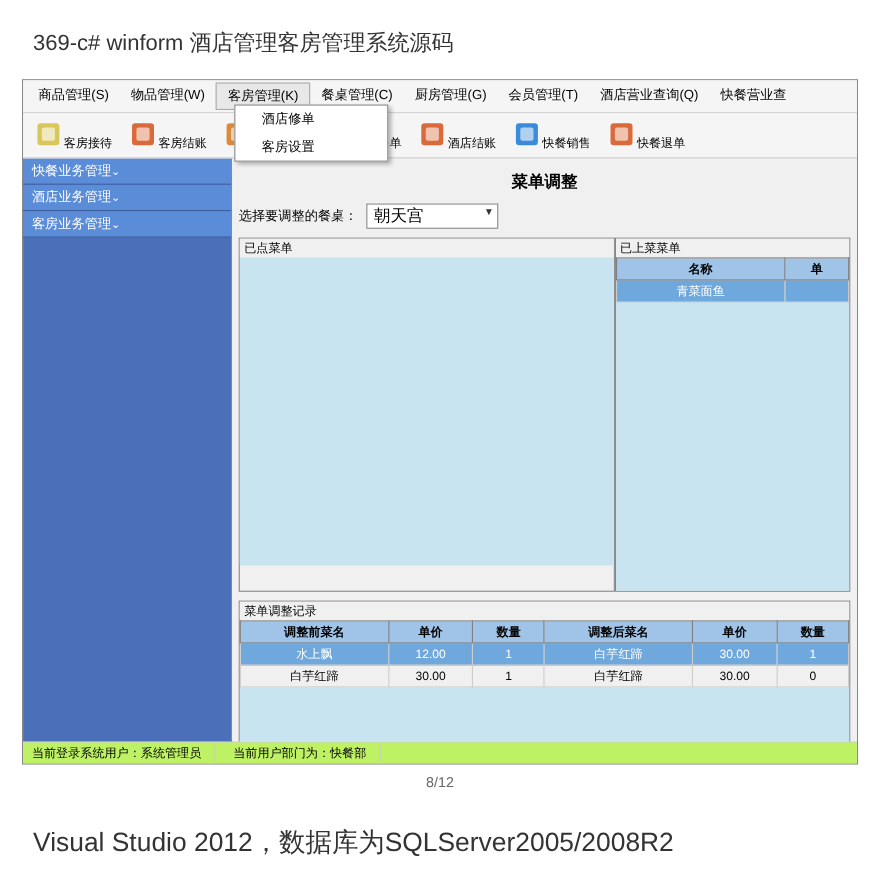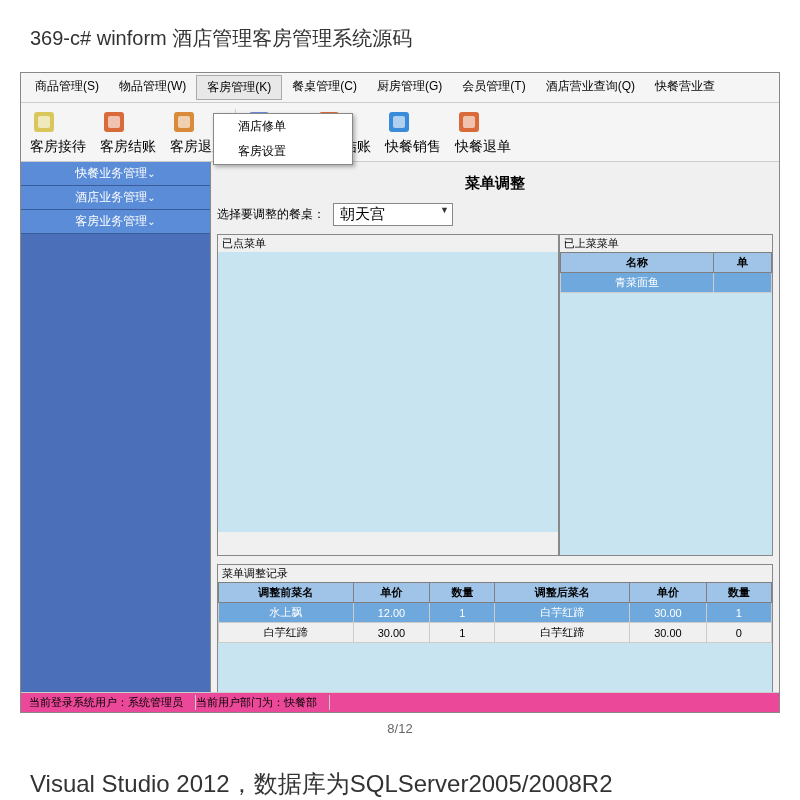--- a/index.html
+++ b/index.html
@@ -3,44 +3,44 @@
 <meta charset="utf-8">
 <style>
 * { margin: 0; padding: 0; box-sizing: border-box; font-family: "Microsoft YaHei", SimSun, sans-serif; }
 body { background: #fff; width: 800px; height: 800px; overflow: hidden; }
 .page-title { font-size: 20px; padding: 25px 30px 20px; color: #333; }
 .app-window { border: 1px solid #888; margin: 0 20px; background: #f0f0f0; }
 .menubar { display: flex; background: #f5f5f5; border-bottom: 1px solid #ccc; font-size: 12px; padding: 2px 4px; }
 .menubar-item { padding: 3px 10px; cursor: default; white-space: nowrap; }
 .menubar-item.active { background: #e8e8e8; border: 1px solid #aaa; }
 .toolbar { display: flex; background: #f5f5f5; border-bottom: 1px solid #ccc; padding: 2px; position: relative; }
-.tool-btn { display: flex; flex-direction: column; align-items: flex-start; padding: 2px 6px; font-size: 14px; border: 1px solid transparent; cursor: default; }
+.tool-btn { display: flex; flex-direction: row; align-items: flex-end; padding: 2px 6px; font-size: 11px; border: 1px solid transparent; cursor: default; }
 .tool-icon { width: 28px; height: 28px; margin-bottom: 2px; }
 .tool-sep { width: 1px; background: #ccc; margin: 4px 2px; }
 .dropdown-menu { position: absolute; top: 100%; left: 192px; background: #fff; border: 1px solid #888; box-shadow: 2px 2px 4px rgba(0,0,0,0.3); z-index: 100; min-width: 140px; margin-top: -48px; }
 .dropdown-item { padding: 4px 20px 4px 24px; font-size: 12px; cursor: default; }
 .body-area { display: flex; height: 530px; }
 .sidebar { width: 190px; background: #4b6fb8; border-right: 1px solid #888; }
-.sidebar-header { background: #5a8cd8; color: #fff; padding: 3px 8px; font-size: 12px; border-bottom: 1px solid #3a5a98; display: flex; justify-content: center; align-items: center; }
+.sidebar-header { background: #5a8cd8; color: #fff; padding: 3px 8px; font-size: 12px; border-bottom: 1px solid #3a5a98; display: flex; justify-content: flex-start; align-items: center; }
 .sidebar-header .chev { font-size: 10px; }
 .main-area { flex: 1; background: #f0f0f0; padding: 6px; overflow: hidden; }
 .main-title { text-align: center; font-weight: bold; font-size: 15px; padding: 6px 0 10px; }
 .select-row { display: flex; align-items: center; font-size: 12px; gap: 8px; margin-bottom: 8px; }
 .select-box { border: 1px solid #888; background: #fff; padding: 1px 20px 1px 6px; min-width: 120px; font-size: 15px; position: relative; }
 .select-box::after { content: "▼"; position: absolute; right: 3px; font-size: 9px; color: #333; }
 .tables-row { display: flex; margin-bottom: 8px; }
 .table-box { flex: 1; border: 1px solid #888; }
 .table-box-label { font-size: 11px; padding: 1px 4px; background: #f0f0f0; }
 .grid { width: 100%; border-collapse: collapse; font-size: 11px; }
 .grid th { background: #9fc4e8; border: 1px solid #808080; padding: 2px 4px; font-weight: bold; }
 .grid td { border: 1px solid #ccc; padding: 2px 4px; text-align: center; }
 .grid-body { background: #c8e4f0; height: 280px; }
 .grid-body2 { background: #c8e4f0; height: 60px; }
 .cell-hl { background: #6fa8dc; color: #fff; margin-left: 36px; }
-.status-bar { display: flex; font-size: 11px; background: #ec4899; border-top: 1px solid #ccc; padding: 2px 8px; }
+.status-bar { display: flex; font-size: 11px; background: #bef264; border-top: 1px solid #ccc; padding: 2px 8px; gap: 16px; }
 .status-cell { border-right: 1px solid #ccc; padding-right: 12px; }
 .page-indicator { text-align: center; font-size: 13px; color: #666; margin: 8px 0; }
 .footer-text { font-size: 24px; color: #333; padding: 24px 30px; }
 </style>
 </head>
 <body>
 
 <div class="page-title">369-c# winform 酒店管理客房管理系统源码</div>
 
 <div class="app-window">

